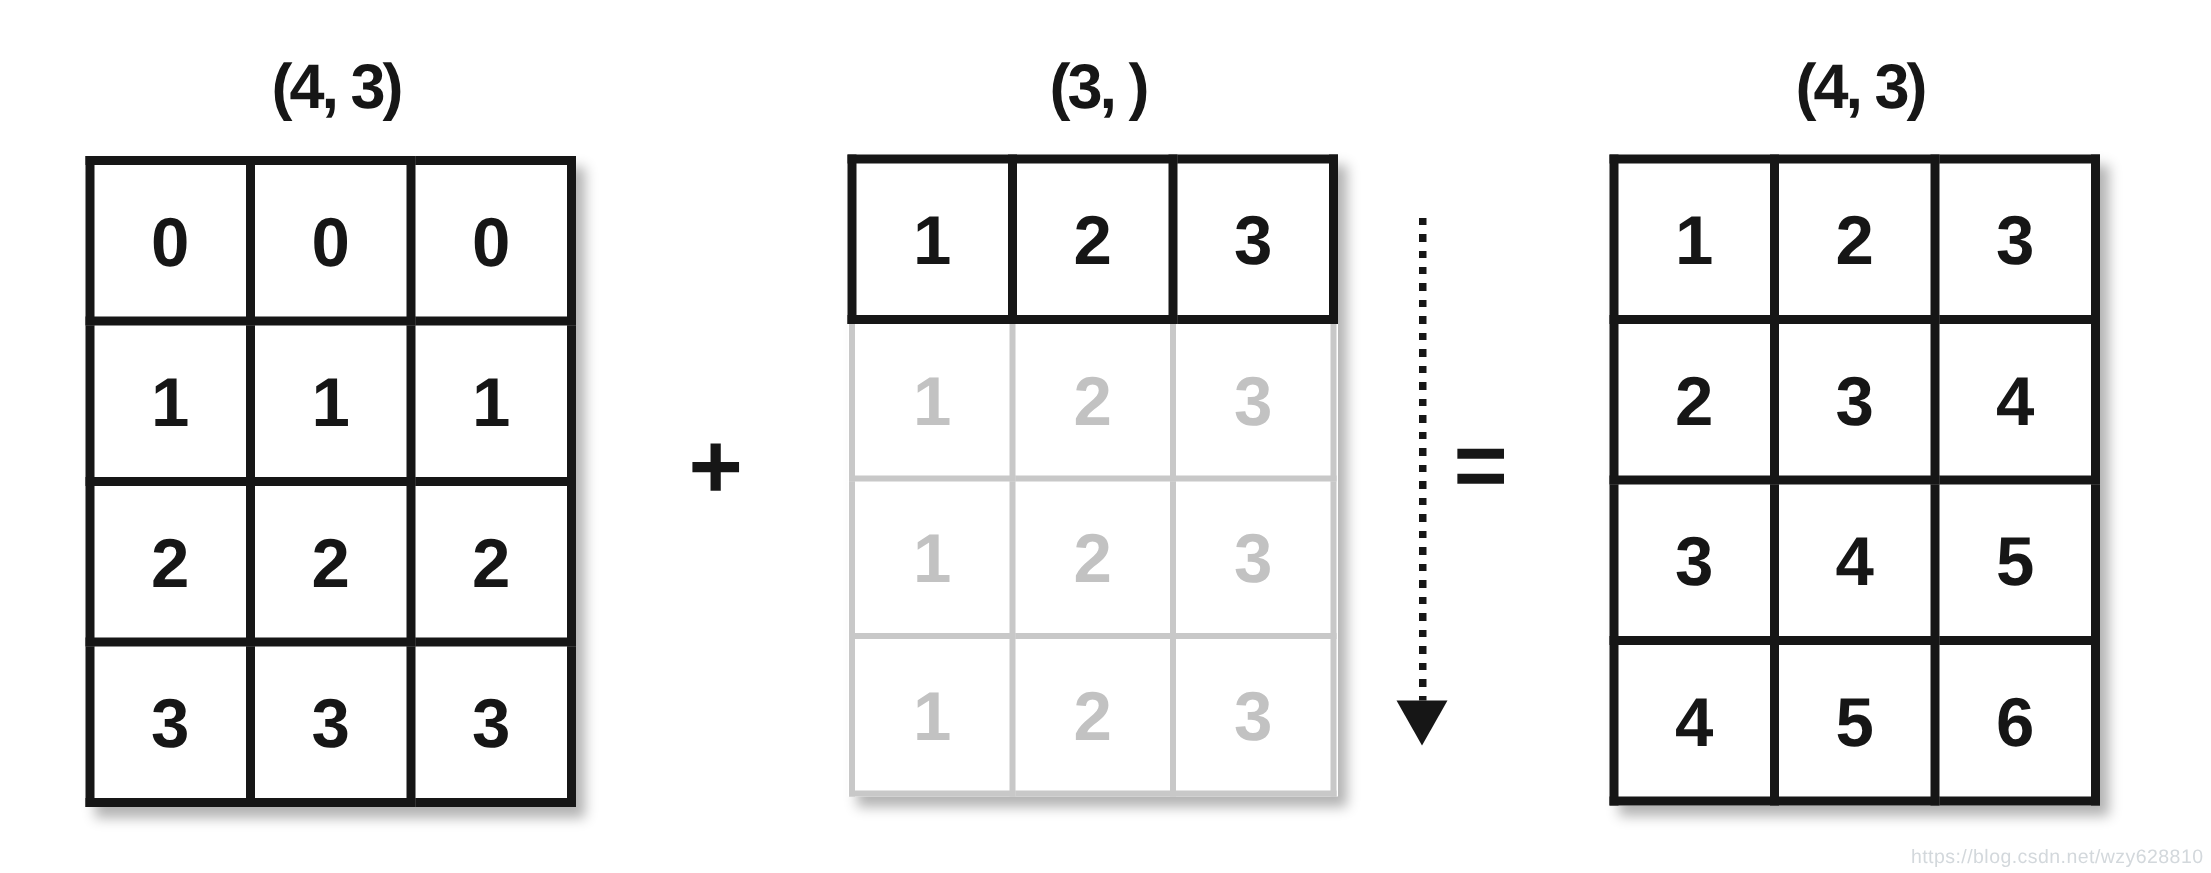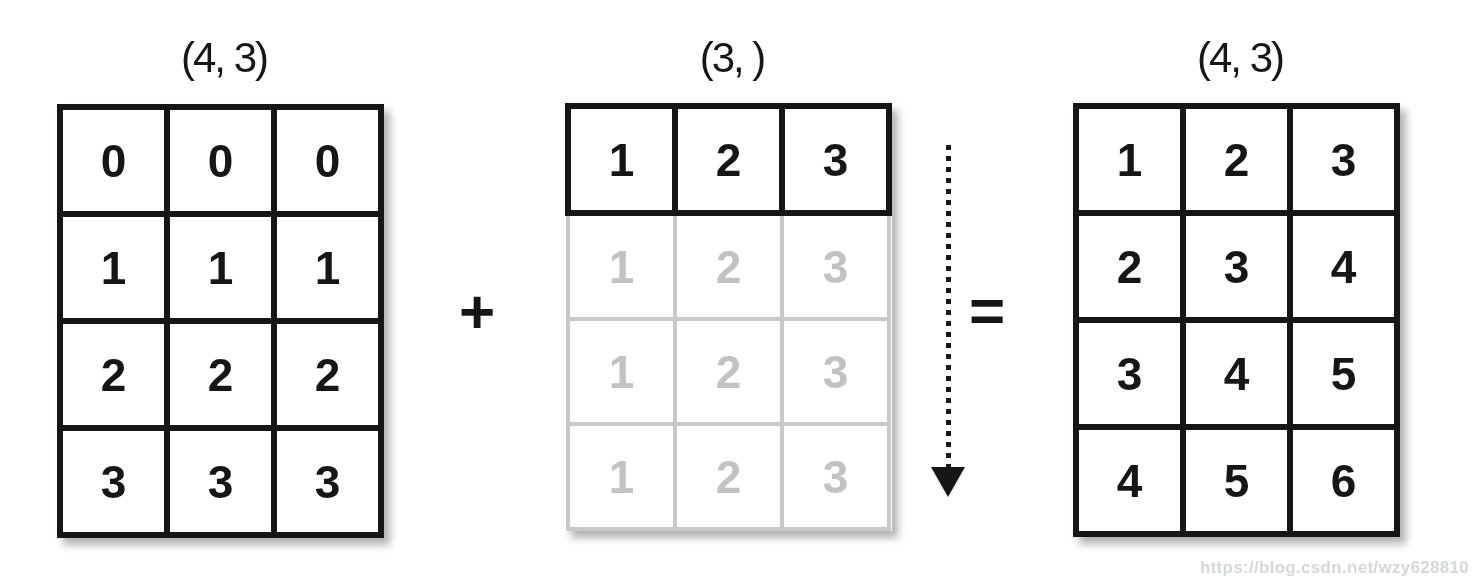--- a/index.html
+++ b/index.html
@@ -12,21 +12,21 @@
     color: var(--ink, #161616);
   }
 
   
   .shape-label {
     position: absolute;
     top: 34px;
     width: 334px;
     text-align: center;
     font-size: 42px;
-    font-weight: normal;
+    font-weight: bold;
     letter-spacing: -2px;
     color: var(--ink, #161616);
   }
   .t-left  { left: 57px; }
   .t-mid   { left: 565px; }
   .t-right { left: 1073px; }
 
   
   .matrix {
     position: absolute;
@@ -88,22 +88,22 @@
     border-left: 17px solid transparent;
     border-right: 17px solid transparent;
     border-top: 30px solid var(--ink, #161616);
   }
 
   
   .watermark {
     position: absolute;
     right: 5px;
     bottom: 4px;
-    font-size: 17px;
-    font-weight: bold;
+    font-size: 13px;
+    font-weight: normal;
     letter-spacing: 0.3px;
     color: var(--watermark, #d3d8dc);
   }
 </style>
 </head>
 <body>
 
 <div class="canvas" style="--ink: #161616; --ghost-line: #c8c8c8; --ghost-text: #c2c2c2; --watermark: #d3d8dc; --background: #ffffff;">
 
   <div class="shape-label t-left">(4, 3)</div>

